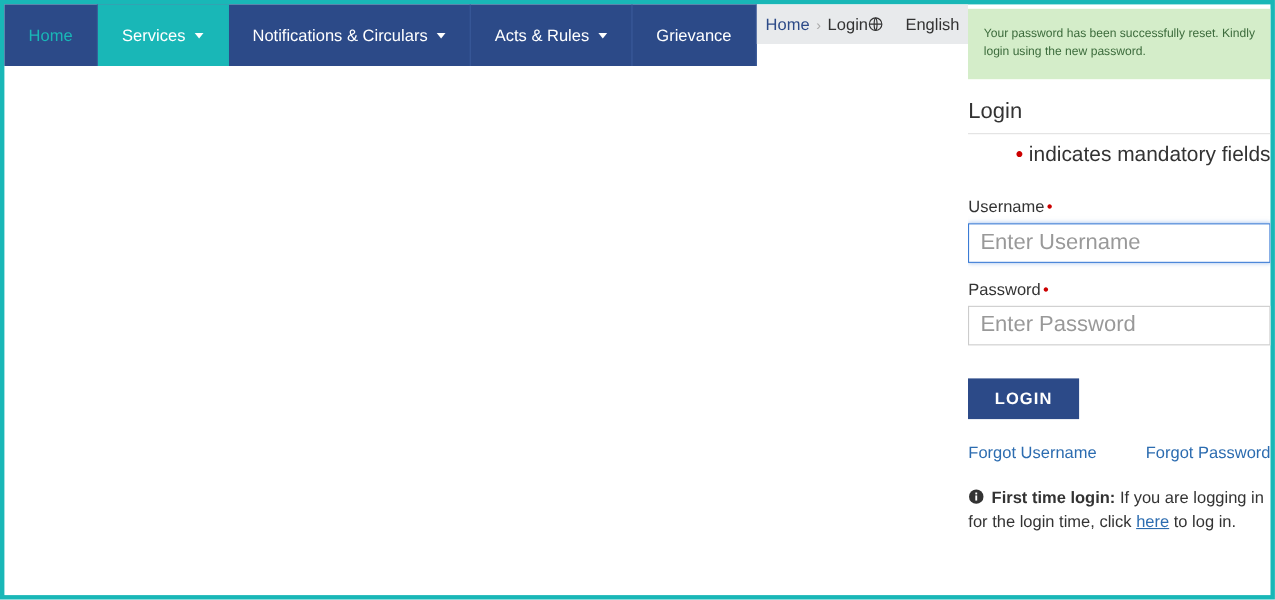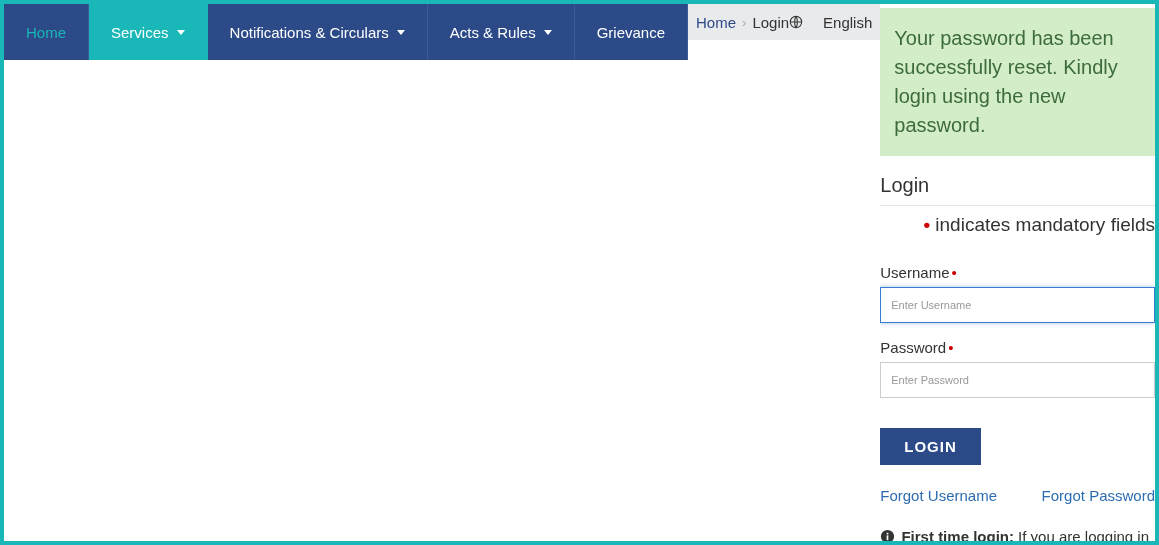--- a/index.html
+++ b/index.html
@@ -71,21 +71,21 @@
       overflow: hidden;
     }
     .content {
       width: 524px;
       padding-top: 4px;
     }
     .alert-success {
       background: #d4edc9;
       color: #3c6b3c;
       padding: 16px 14px;
-      font-size: 20px;
+      font-size: 11px;
       line-height: 1.45;
       margin-bottom: 18px;
     }
     .page-title {
       font-size: 20px;
       color: #333;
       font-weight: 400;
       padding-bottom: 8px;
       border-bottom: 1px solid #e2e2e2;
       margin-bottom: 8px;
@@ -98,21 +98,21 @@
     }
     .red-dot { color: #cc0000; font-weight: bold; }
     .form-group { margin-bottom: 16px; }
     .form-label { font-size: 15px; color: #333; display: inline-block; margin-bottom: 6px; }
     .req { color: #cc0000; margin-left: 2px; }
     .form-input {
       width: 100%;
       height: 36px;
       padding: 6px 10px;
       border: 1px solid #ccc;
-      font-size: 11px;
+      font-size: 20px;
       color: #555;
       outline: none;
     }
     .form-input.focused {
       border: 1px solid #3a7bd5;
       box-shadow: 0 0 4px rgba(58,123,213,0.5);
     }
     .form-input::placeholder { color: #999; }
     .btn-login {
       background: #2c4a88;

